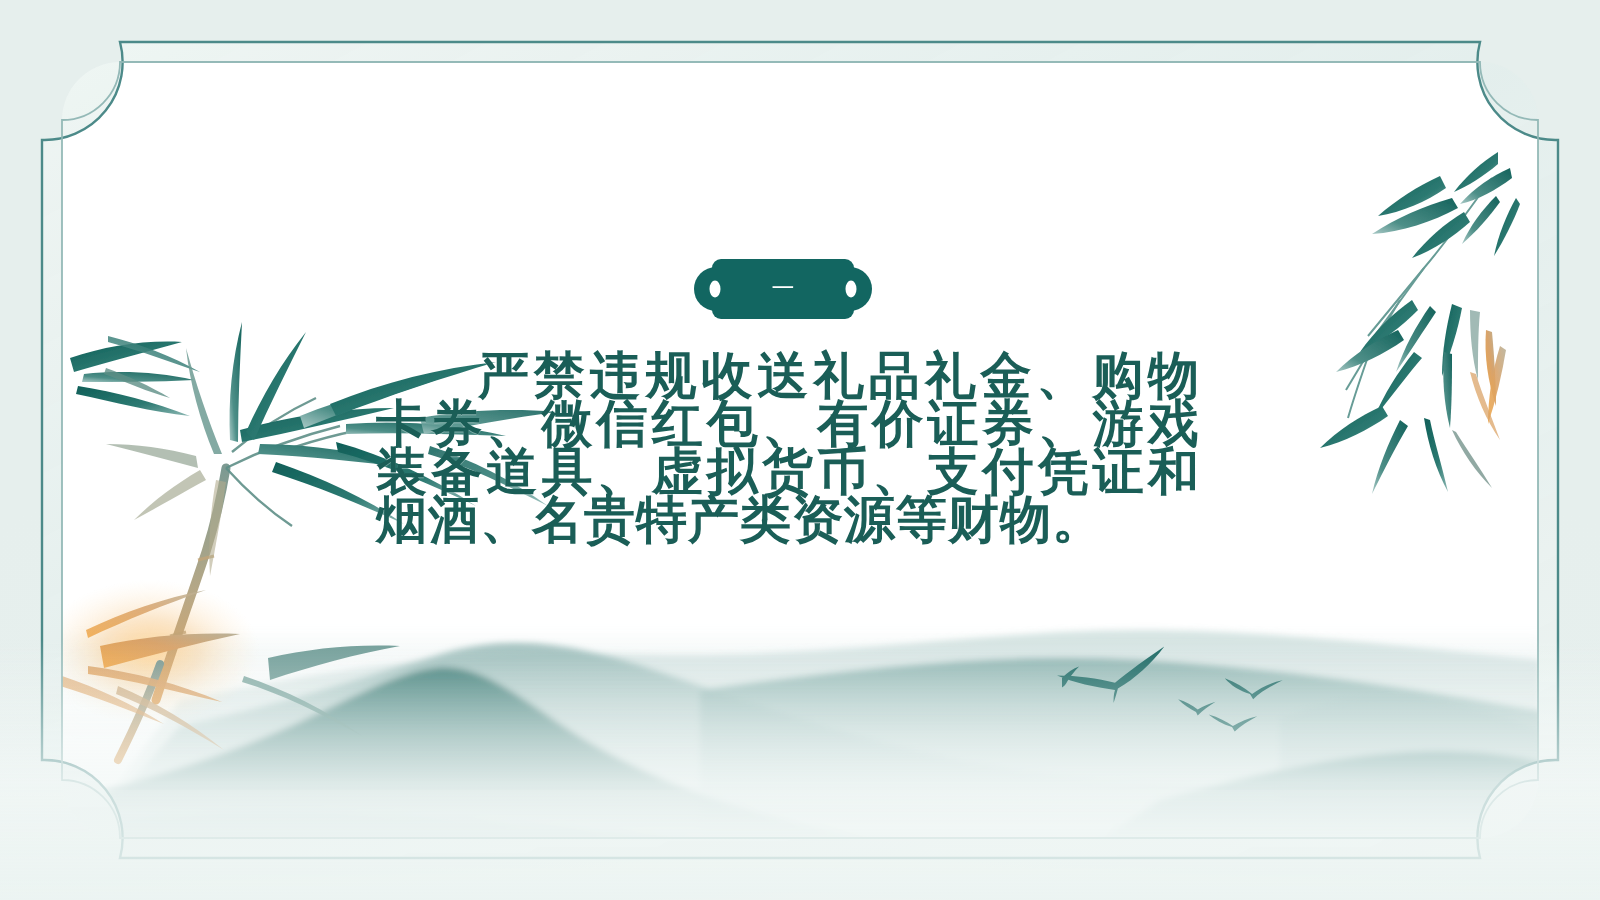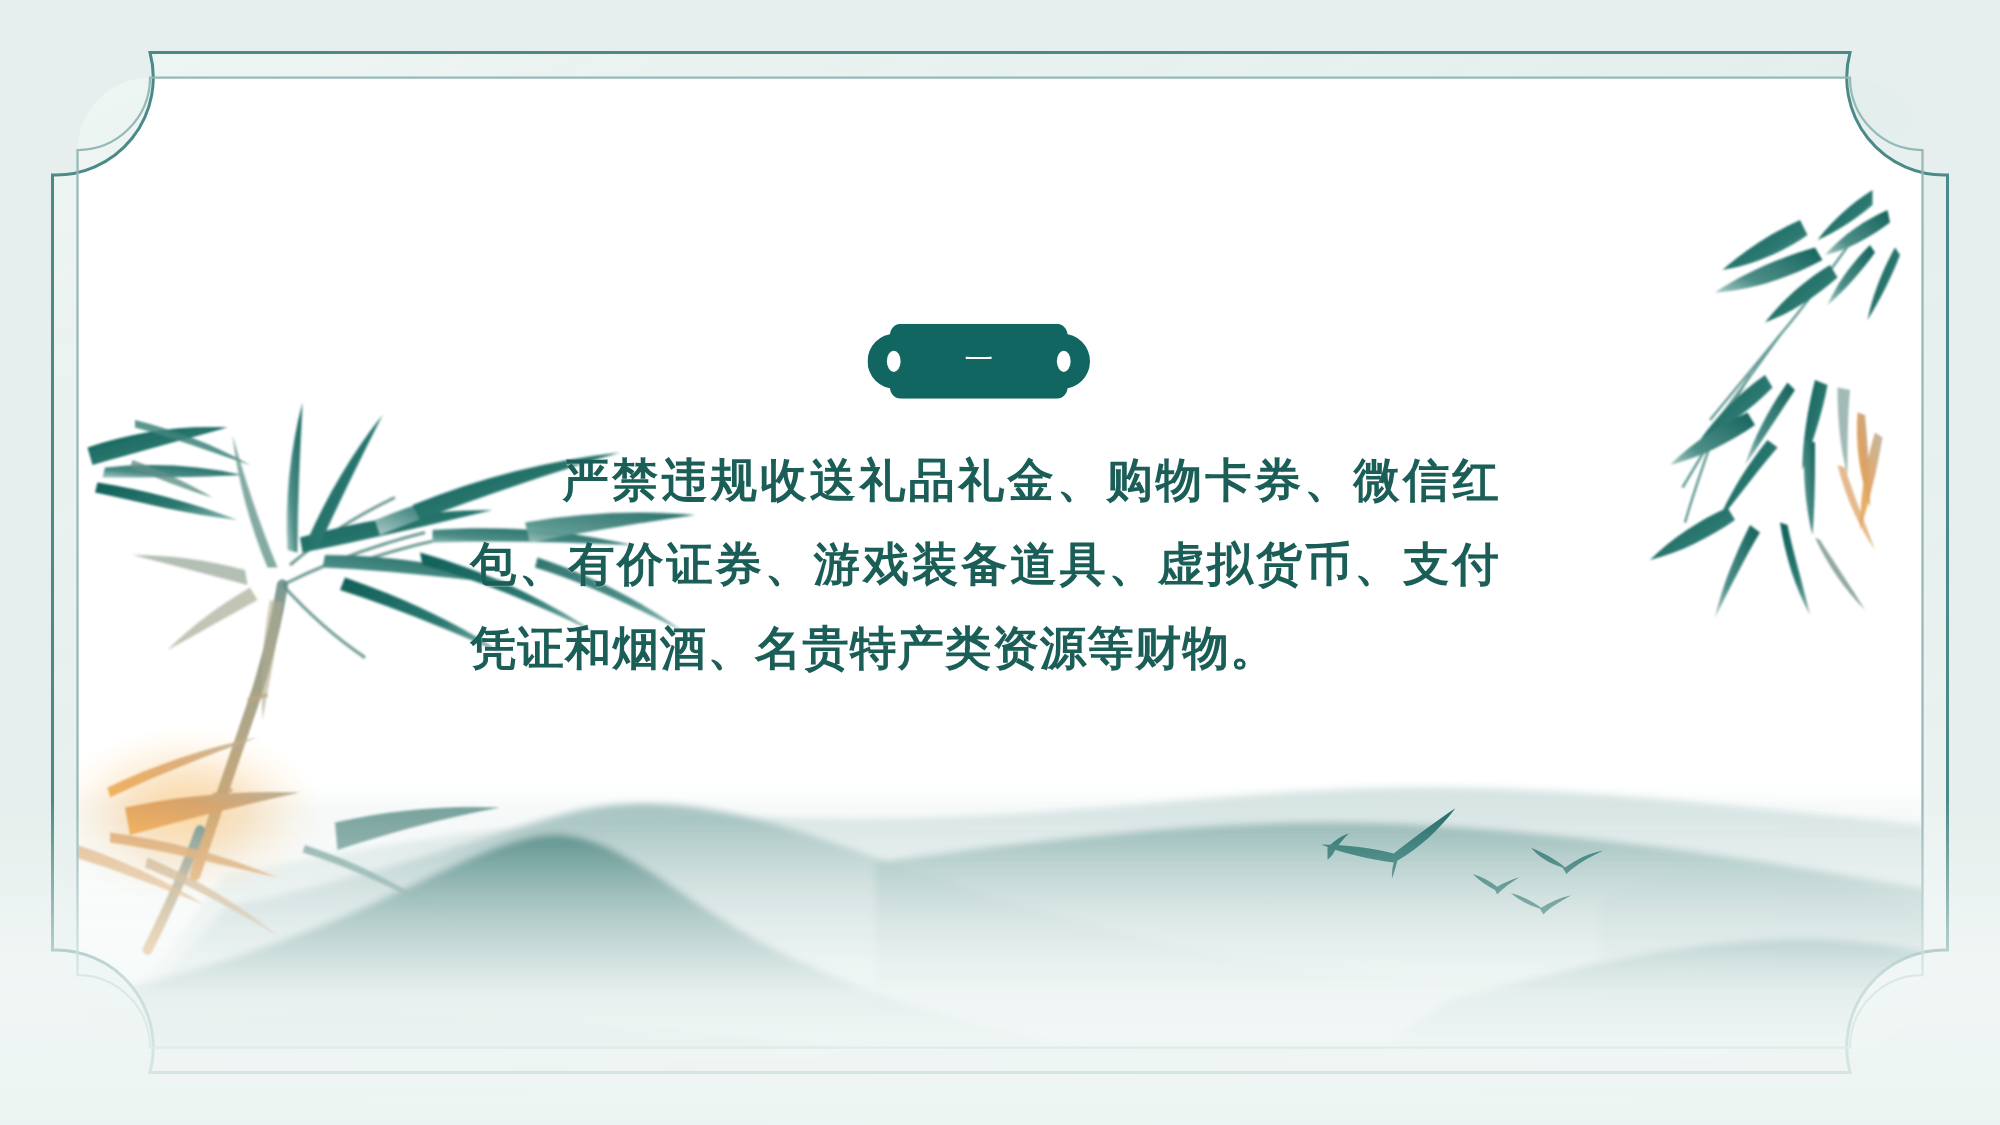--- a/index.html
+++ b/index.html
@@ -51,23 +51,23 @@
     letter-spacing:0;
     padding-bottom:2px;
   }
 
   
   .body-text{
     position:absolute;
     left:376px; top:352px;
     width:824px;
     color:#1a5e57;
-    font-family:Liberation Serif, serif;
-    font-size:37px;
-    line-height:67px;
+    font-family:Liberation Sans, sans-serif;
+    font-size:51px;
+    line-height:48px;
     font-weight:700;
     letter-spacing:1.0px;
     text-align:justify;
     text-shadow:0 1px 0 rgba(255,255,255,.35);
   }
   .body-text p{ text-indent:2em; }
 </style>
 </head>
 <body>
 

